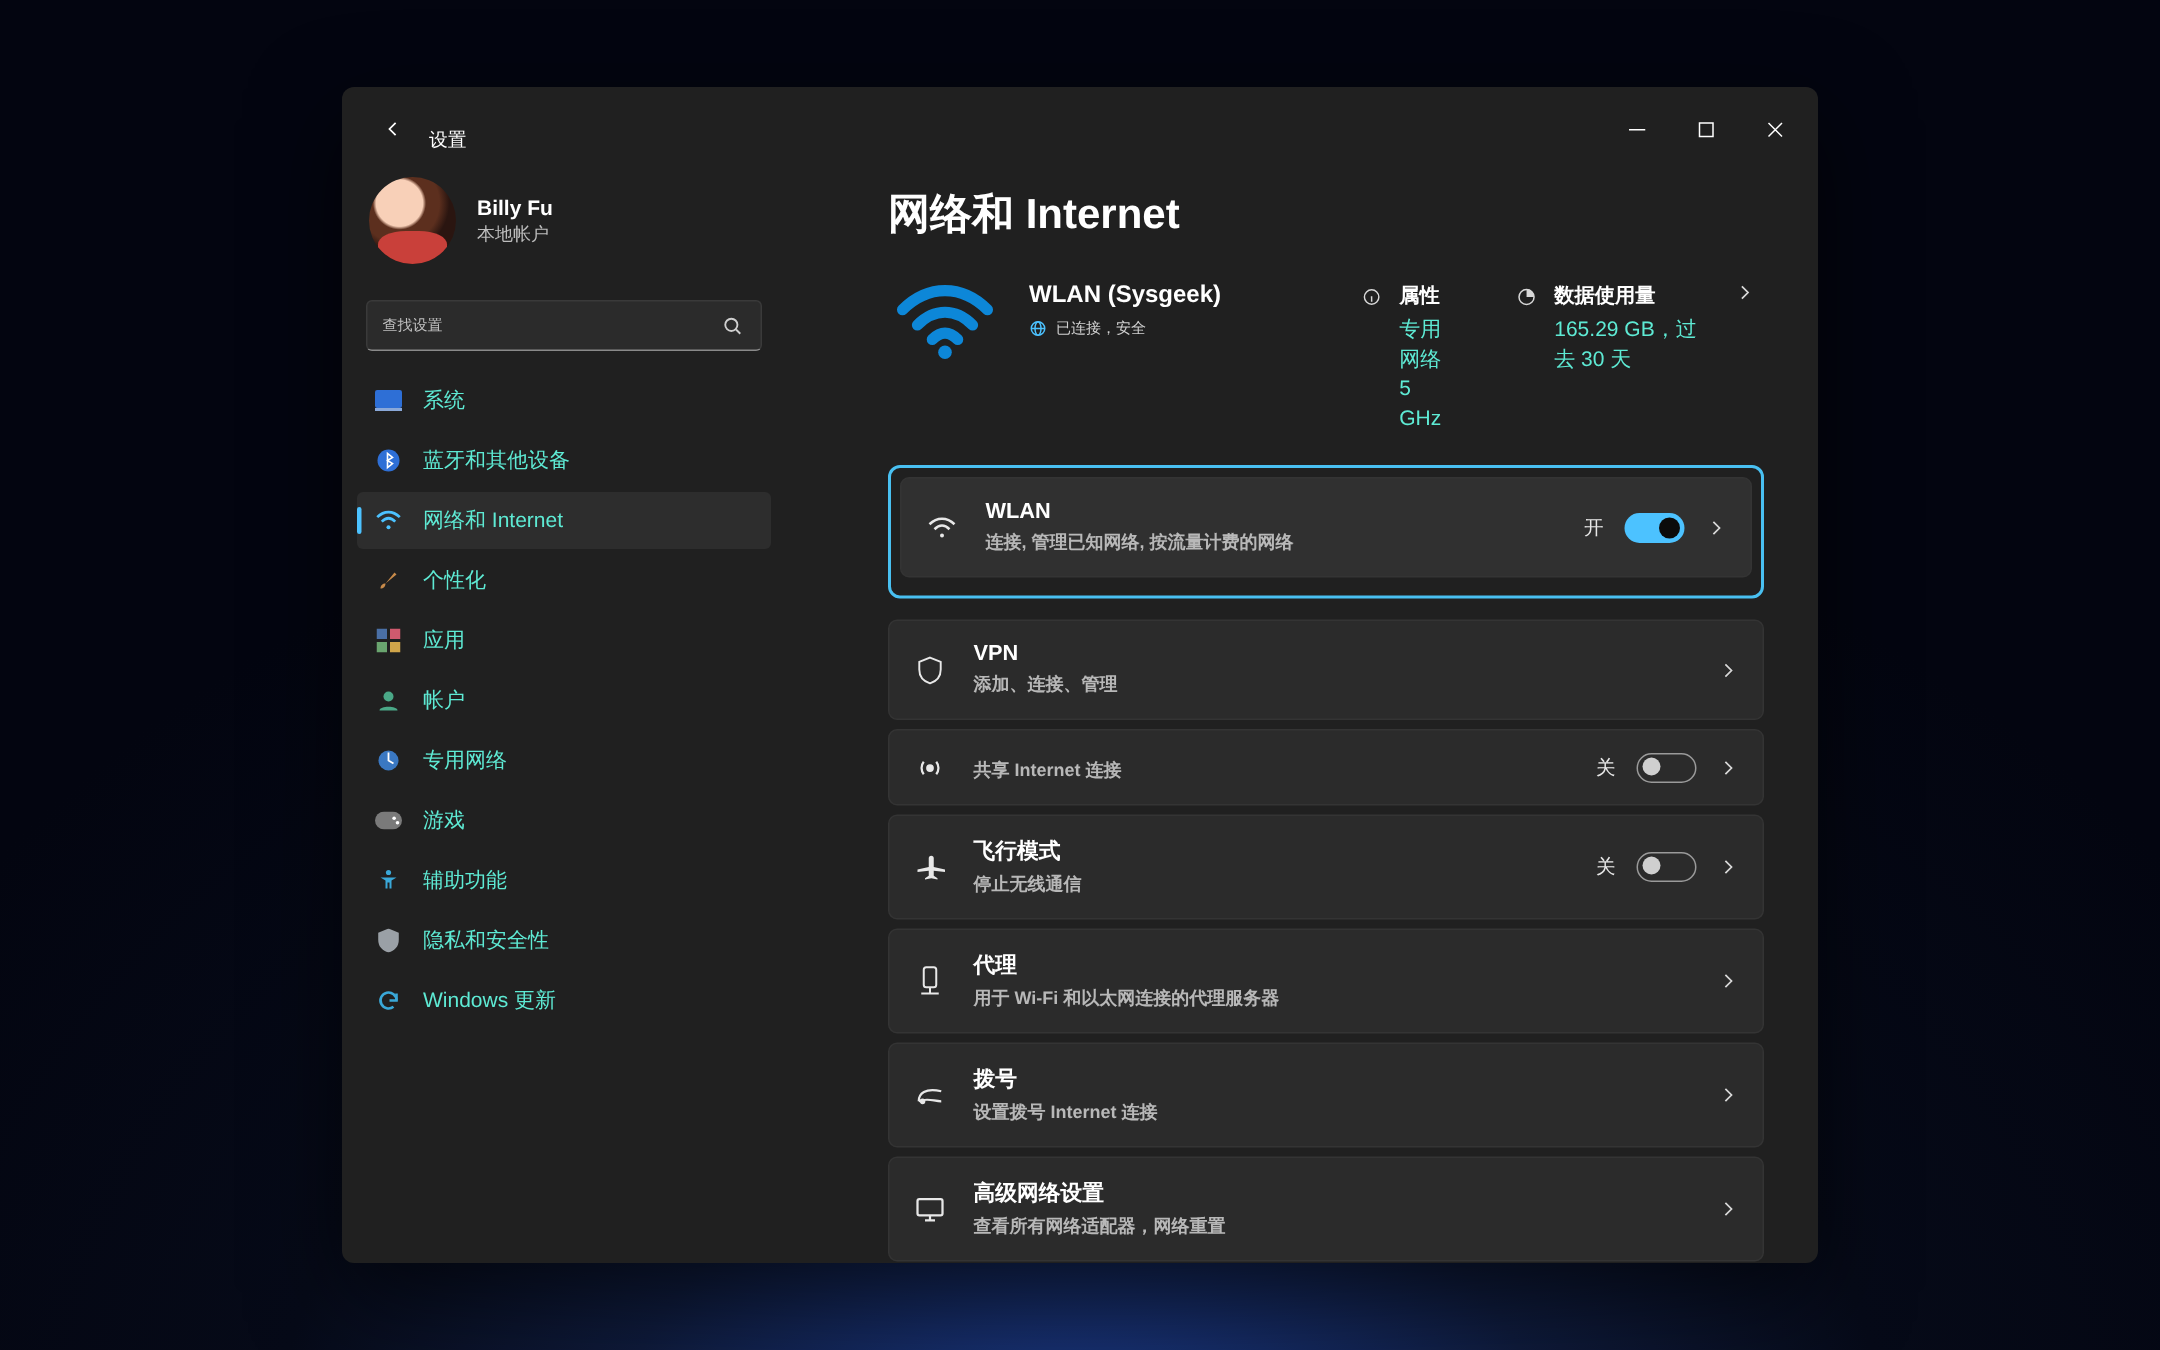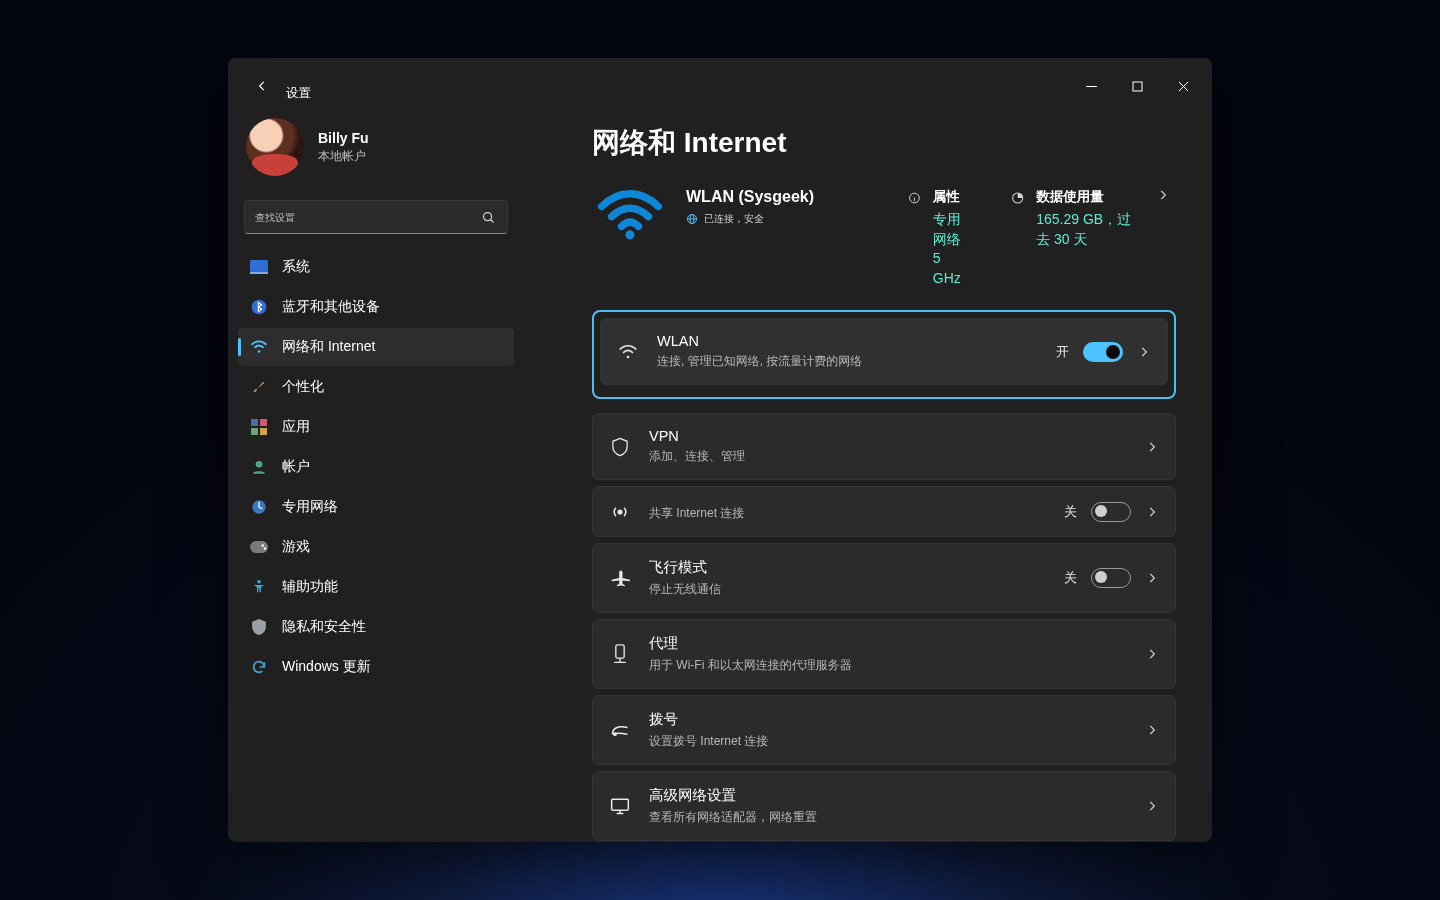--- a/index.html
+++ b/index.html
@@ -48,21 +48,21 @@
   height: 34px; padding: 0 10px;
   color:#cfcfcf;
 }
 .search input { flex:1; background:transparent; border:none; outline:none; color:#fff; font-size:10px; }
 .search input::placeholder { color:#bfbfbf; }
 .nav { display:flex; flex-direction:column; gap:2px; }
 .nav-item {
   display:flex; align-items:center; gap:14px;
   height: 38px; padding: 0 12px;
   border-radius:4px;
-  font-size:14px; color:#ffffff;
+  font-size:14px; color:#5eead4;
   cursor:pointer;
 }
 .nav-item.active { background:#2d2d2d; position:relative; }
 .nav-item.active::before { content:""; position:absolute; left:0; top:10px; bottom:10px; width:3px; background:#4cc2ff; border-radius:2px; }
 .nav-icon { width:18px; height:18px; display:flex; align-items:center; justify-content:center; flex-shrink:0; }
 .main { flex:1; padding: 0 36px 24px 24px; overflow-y:auto; }
 .page-title { font-size:28px; font-weight:600; margin: 22px 0 26px 0; }
 .status-row { display:flex; align-items:flex-start; gap:22px; margin-bottom:22px; padding-left: 4px; }
 .wifi-big { width:70px; height:54px; display:flex; align-items:center; justify-content:center; }
 .status-main { flex:0 0 200px; }
@@ -77,21 +77,21 @@
   background:#2b2b2b;
   border:1px solid #343434;
   border-radius:6px;
   display:flex; align-items:center;
   padding: 14px 16px;
   gap:18px;
   margin-bottom:6px;
 }
 .card.hl { background:#303030; }
 .card .cicon { width:22px; display:flex; align-items:center; justify-content:center; color:#e8e8e8; flex-shrink:0; }
-.card .ctext { flex:1; }
+.card .ctext { flex:1;font-weight:bold; }
 .card .ct1 { font-size:14.5px; }
 .card .ct2 { font-size:12px; color:#b8b8b8; margin-top:4px; }
 .card .tail { display:flex; align-items:center; gap:14px; }
 .toggle {
   width:40px; height:20px; border-radius:10px; position:relative;
 }
 .toggle.on { background:#4cc2ff; }
 .toggle.on::after { content:""; position:absolute; right:3px; top:3px; width:14px; height:14px; background:#0b0b0b; border-radius:50%; }
 .toggle.off { background:transparent; border:1.5px solid #9a9a9a; }
 .toggle.off::after { content:""; position:absolute; left:3px; top:2px; width:12px; height:12px; background:#cfcfcf; border-radius:50%; }

